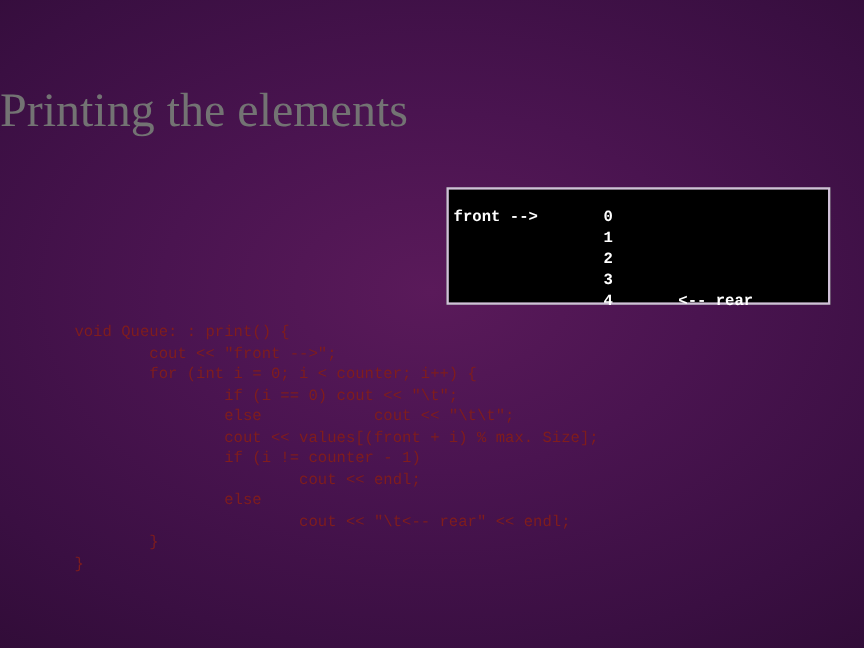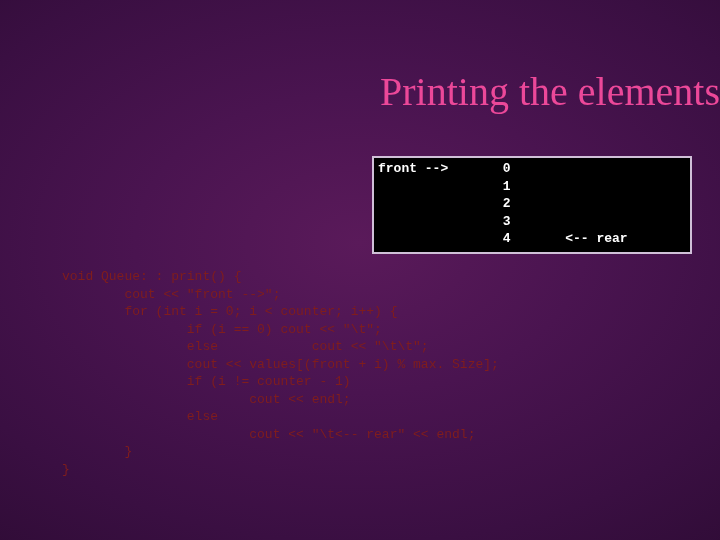--- a/index.html
+++ b/index.html
@@ -12,40 +12,39 @@
   .slide {
     width: 720px;
     height: 540px;
     position: relative;
   }
   .title {
     position: absolute;
     top: 68px;
     left: 0;
     width: 100%;
-    text-align: right;
+    text-align: left;
     font-size: 40px;
     font-weight: normal;
-    color: #ec4899;
+    color: #737373;
     font-family: "Times New Roman", Times, serif;
-    padding-left: 10px;
   }
   .output-box {
     position: absolute;
     top: 156px;
     left: 372px;
     width: 320px;
     height: 98px;
     background: #000;
     border: 2px solid #d0c0d8;
     color: #fff;
     font-family: "Courier New", Courier, monospace;
     font-size: 13px;
     font-weight: bold;
-    padding: 2px 4px;
+    padding: 14px 4px;
     line-height: 1.35;
     white-space: pre;
   }
   .code-block {
     position: absolute;
     top: 268px;
     left: 62px;
     color: #7f1d1d;
     font-family: "Courier New", Courier, monospace;
     font-size: 13px;

